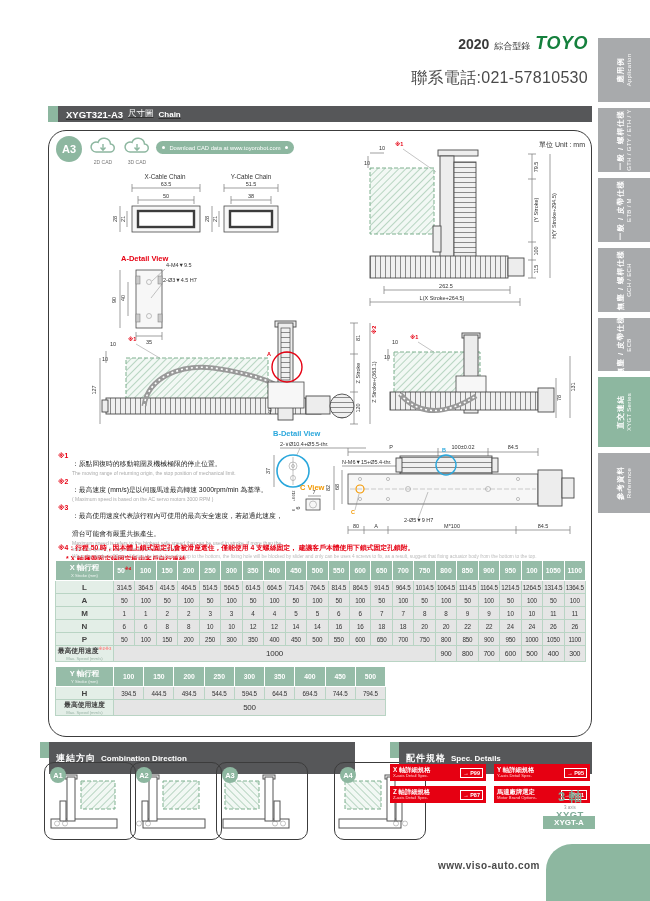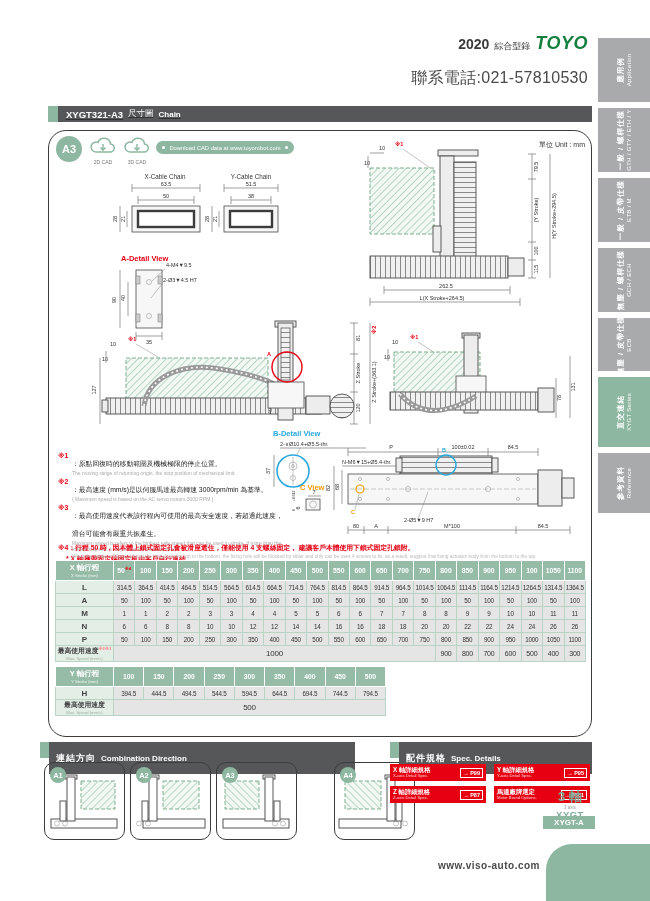--- a/index.html
+++ b/index.html
@@ -57,21 +57,21 @@
   .spv{font-size:7px;}
   .spl{font-size:6.8px;}
   .spzh{font-size:6.8px;font-weight:bold;}
   .spen{font-size:4.2px;color:#9ab3a6;font-weight:normal;}
   
   .sec-bar{height:32px;display:flex;}
   .sec-sq{width:9px;height:16px;background:#8db7a0;}
   .sec-dark{flex:1;background:#565759;color:#fff;display:flex;align-items:center;gap:5px;padding-left:7px;}
   .sb-zh{font-size:9px;font-weight:bold;letter-spacing:1px;}
   .sb-en{font-size:8px;font-weight:bold;}
-  .card{top:762px;width:81px;height:78px;border:1.5px solid #3c3c3c;border-radius:10px;box-sizing:border-box;}
+  .card{top:762px;width:92px;height:78px;border:1.5px solid #3c3c3c;border-radius:10px;box-sizing:border-box;}
   .card-badge{position:absolute;top:4px;left:5px;width:16px;height:16px;border-radius:50%;background:#8db7a0;color:#fff;font-size:7.5px;font-weight:bold;display:flex;align-items:center;justify-content:center;z-index:2;}
   .spec-btn{width:96px;height:17px;background:#e60012;color:#fff;display:flex;align-items:center;padding:0 3px;box-sizing:border-box;}
   .spec-txt{flex:1;line-height:1;}
   .spec-zh{font-size:6.3px;font-weight:bold;}
   .spec-en{font-size:4.2px;color:#ffd0d0;}
   .spec-pg{border:1px solid #fff;font-size:5.5px;font-weight:bold;padding:1px 2px;white-space:nowrap;}
   .axis3{top:790px;left:546px;width:48px;text-align:center;line-height:1.15;}
   .ax-zh{color:#7da995;font-weight:bold;font-size:13px;}
   .ax-en{color:#999;font-size:4.5px;}
   .ax-se{color:#7da995;font-weight:bold;font-size:9.5px;letter-spacing:.5px;}

